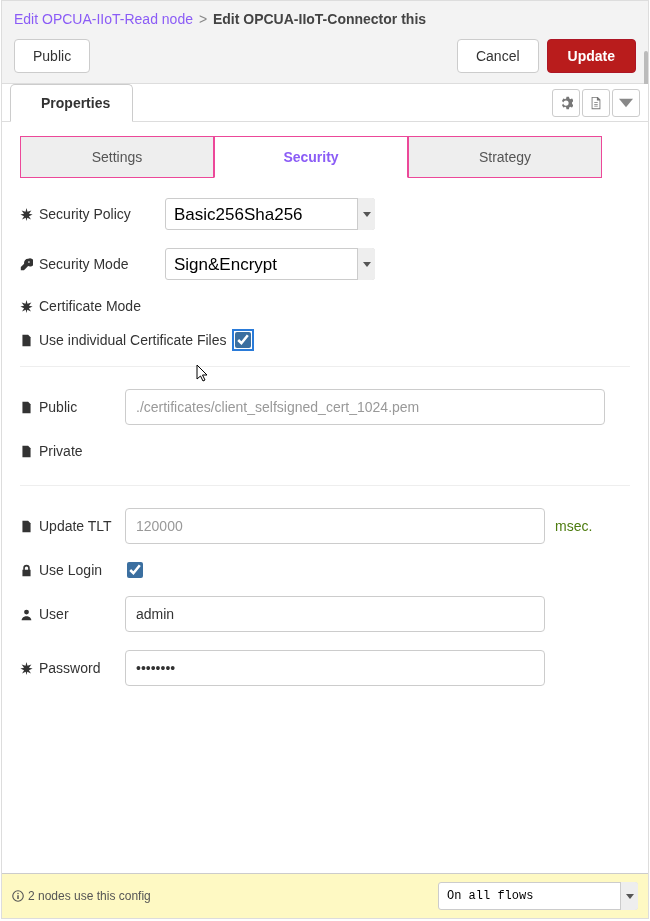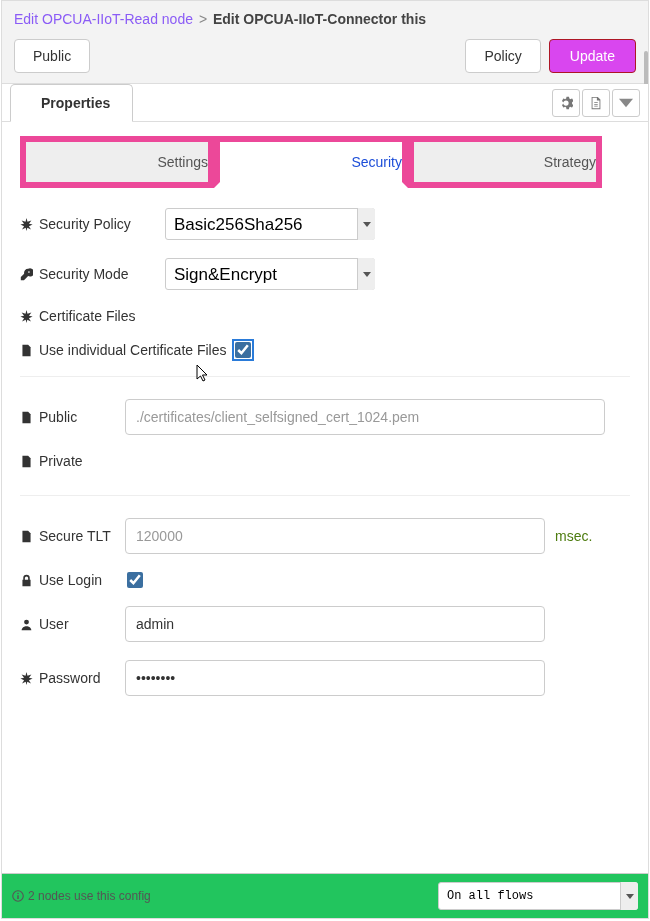--- a/index.html
+++ b/index.html
@@ -5,55 +5,55 @@
     * { box-sizing: border-box; margin: 0; padding: 0; }
     body { font-family: "Helvetica Neue", Arial, sans-serif; font-size: 14px; color: #333; background: #fff; width: 650px; height: 921px; position: relative; }
     .outer { border: 1px solid #ddd; width: 648px; height: 919px; margin-left: 1px; position: relative; display: flex; flex-direction: column; }
     .header { background: #f3f3f3; padding: 10px 12px 10px 12px; border-bottom: 1px solid #ddd; }
     .breadcrumb { font-size: 14px; margin-bottom: 12px; }
     .breadcrumb-prev { color: #8b5cf6; }
     .breadcrumb-sep { color: #888; margin: 0 2px; }
     .breadcrumb-cur { font-weight: bold; color: #444; }
     .action-row { display: flex; justify-content: space-between; align-items: center; }
     .btn { padding: 8px 18px; border: 1px solid #ccc; background: #fff; border-radius: 4px; font-size: 14px; cursor: pointer; color: #333; }
-    .btn-update { background: #d946ef; color: #fff; border-color: #ad1625; padding: 8px 20px; }
+    .btn-update { background: #b91c1c; color: #fff; border-color: #ad1625; padding: 8px 20px; font-weight: bold; }
     .btn-cancel { margin-right: 8px; }
     .right-actions { display: flex; align-items: center; }
 
     .main { flex: 1; background: #fff; padding: 0 0px; overflow: hidden; position: relative; }
     .proptab-row { display: flex; align-items: center; border-bottom: 1px solid #ddd; padding: 0 8px 0 8px; background: #fff; }
     .proptab { border: 1px solid #ccc; border-bottom: 1px solid #fff; margin-bottom: -1px; padding: 10px 22px; border-top-left-radius: 5px; border-top-right-radius: 5px; background: #fff; display: flex; align-items: center; font-weight: bold; }
     .proptab .gear { margin-right: 8px; }
     .proptab-spacer { flex: 1; }
     .icon-btn { width: 28px; height: 28px; border: 1px solid #ccc; border-radius: 3px; background: #fff; display: flex; align-items: center; justify-content: center; margin-left: 2px; cursor: pointer; color: #666; }
     .icon-btn svg { width: 14px; height: 14px; }
 
     .form-area { padding: 14px 18px 14px 18px; }
 
     .subtabs { display: flex; gap: 0; margin-bottom: 20px; }
-    .subtab { width: 194px; text-align: right; padding: 12px 0; border: 6px solid #ec4899; background: #eee; color: #555; cursor: pointer; }
-    .subtab.active { background: #fff; color: #1d4ed8; font-weight: normal; border-bottom-color: #fff; }
+    .subtab { width: 194px; text-align: center; padding: 12px 27px; border: 1px solid #ec4899; background: #eee; color: #555; cursor: pointer; }
+    .subtab.active { background: #fff; color: #8b5cf6; font-weight: bold; border-bottom-color: #fff; }
 
     .form-row { display: flex; align-items: center; margin-bottom: 18px; }
     .form-label { width: 145px; display: flex; align-items: center; color: #333; font-size: 14px; }
     .form-label svg, .form-label .ic { margin-right: 6px; width: 13px; height: 13px; flex-shrink: 0; }
     .form-label-long { width: auto; }
     .sel { width: 210px; height: 32px; border: 1px solid #ccc; border-radius: 3px; padding: 0 8px; font-size: 17px; background: #fff; appearance: none; }
     .sel-wrap { position: relative; width: 210px; }
     .sel-arrow { position: absolute; right: 0; top: 0; width: 18px; height: 32px; border-left: 1px solid #ccc; background: #eee; display: flex; align-items: center; justify-content: center; pointer-events: none; border-top-right-radius: 3px; border-bottom-right-radius: 3px; }
     .sel-arrow::after { content: ""; border-left: 4px solid transparent; border-right: 4px solid transparent; border-top: 5px solid #555; }
 
     .cbx { width: 16px; height: 16px; margin-left: 2px; accent-color: #3b6fa0; }
     .cbx-individual { outline: 2px solid #2a7bd9; outline-offset: 1px; }
     hr.sep { border: none; border-top: 1px solid #eee; margin: 10px 0 22px 0; }
     .txt { flex: 1; max-width: 480px; height: 36px; border: 1px solid #ccc; border-radius: 4px; padding: 0 10px; font-size: 14px; color: #333; }
     .txt::placeholder { color: #999; }
     .unit { margin-left: 10px; color: #4d7c0f; font-size: 14px; }
 
-    .footer { border-top: 1px solid #ccc; padding: 8px 10px; display: flex; align-items: center; justify-content: space-between; background: #22c55e; font-size: 12px; color: #555; }
+    .footer { border-top: 1px solid #ccc; padding: 8px 10px; display: flex; align-items: center; justify-content: space-between; background: #fef9c3; font-size: 12px; color: #555; }
     .footer-left { display: flex; align-items: center; }
     .footer-left svg { width: 12px; height: 12px; margin-right: 4px; }
     .scope-sel { width: 200px; height: 28px; border: 1px solid #ccc; border-radius: 3px; padding: 0 8px; font-size: 12px; background: #fff; appearance: none; font-family: Liberation Mono, monospace; }
     .scope-wrap { position: relative; width: 200px; }
     .scope-wrap .sel-arrow { height: 28px; }
 
     .cursor { position: absolute; left: 194px; top: 280px; pointer-events: none; }
     .scrollbar-track { position: absolute; right: 0; top: 0; width: 6px; height: 100%; background: transparent; }
     .scrollbar-thumb { position: absolute; right: 0; top: 50px; width: 4px; height: 160px; background: #bbb; border-radius: 2px; }
   </style>
@@ -66,21 +66,21 @@
     </div>
   <div class="header">
     <div class="breadcrumb">
       <span class="breadcrumb-prev">Edit OPCUA-IIoT-Read node</span>
       <span class="breadcrumb-sep">&gt;</span>
       <span class="breadcrumb-cur">Edit OPCUA-IIoT-Connector this</span>
     </div>
     <div class="action-row">
       <button class="btn">Public</button>
       <div class="right-actions">
-        <button class="btn btn-cancel">Policy</button>
+        <button class="btn btn-cancel">Cancel</button>
         <button class="btn btn-update">Update</button>
       </div>
     </div>
   </div>
 
   <div class="main">
     <div class="proptab-row">
       <div class="proptab">
         <span class="gear">
           <svg viewBox="0 0 16 16" fill="#444">
@@ -142,21 +142,21 @@
           </select>
           <div class="sel-arrow"></div>
         </div>
       </div>
 
       <div class="form-row">
         <label class="form-label">
           <svg class="ic" viewBox="0 0 16 16" fill="#333">
               <path d="M8 0l1.2 4.7L14 3l-3 4 4.5 1L11 10l2.5 4.3L9 12l-1 4-1-4-4.5 2.3L5 10 .5 8 5 7 2 3l4.8 1.7L8 0z"></path>
             </svg>
-          <span>Certificate Files</span>
+          <span>Certificate Mode</span>
         </label>
       </div>
 
       <div class="form-row">
         <label class="form-label form-label-long" style="width:auto;">
           <svg class="ic" viewBox="0 0 16 16" fill="#333">
               <path d="M3 1h7l3 3v11H3V1z"></path>
             </svg>
           <span>Use individual Certificate Files</span>
         </label>
@@ -184,21 +184,21 @@
         </label>
       </div>
 
       <hr class="sep">
 
       <div class="form-row">
         <label class="form-label" style="width:105px;">
           <svg class="ic" viewBox="0 0 16 16" fill="#333">
               <path d="M3 1h7l3 3v11H3V1z"></path>
             </svg>
-          <span>Secure TLT</span>
+          <span>Update TLT</span>
         </label>
         <input class="txt" type="text" style="max-width: 420px;" placeholder="120000">
         <span class="unit">msec.</span>
       </div>
 
       <div class="form-row">
         <label class="form-label" style="width:105px;">
           <svg class="ic" viewBox="0 0 16 16" fill="#333">
               <path d="M4 7V5a4 4 0 118 0v2h1v8H3V7h1zm2 0h4V5a2 2 0 10-4 0v2z"></path>
             </svg>

